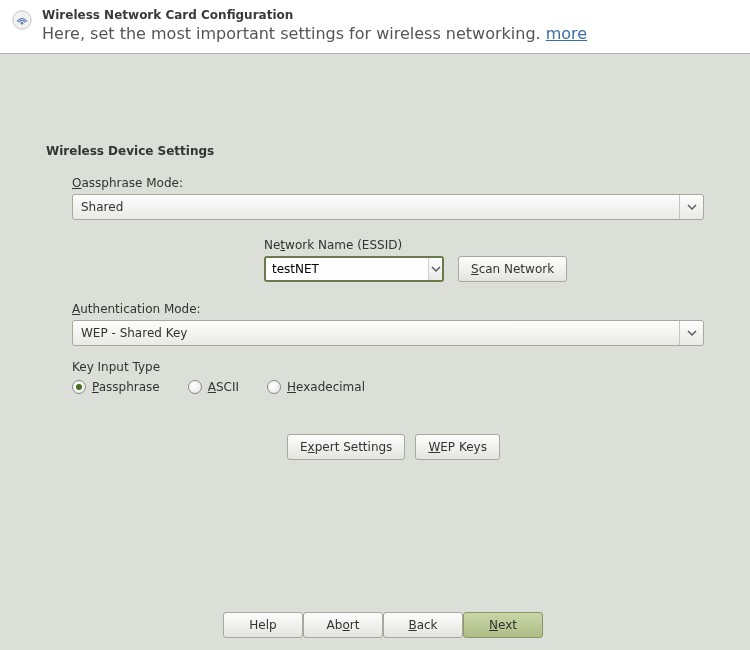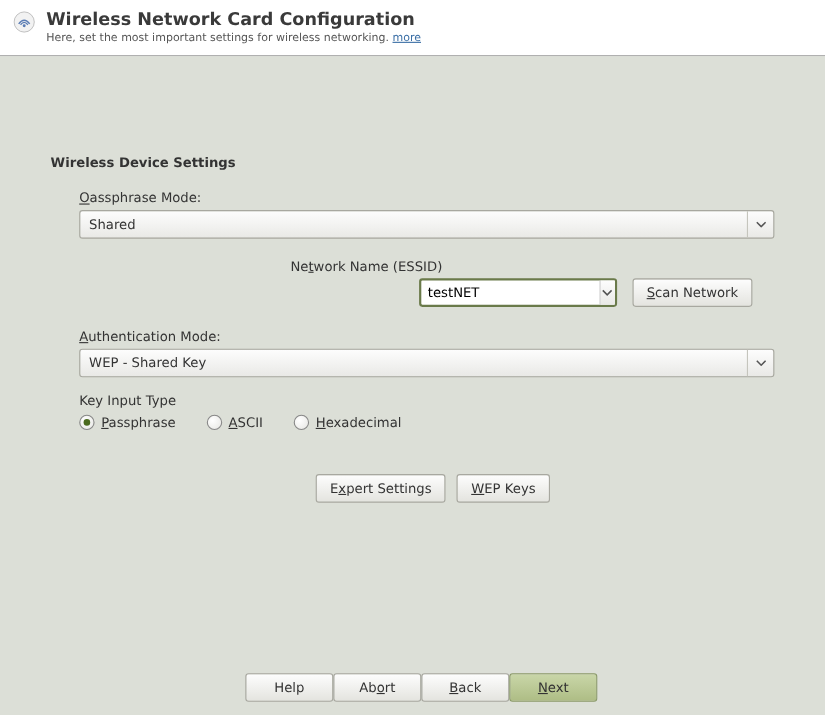--- a/index.html
+++ b/index.html
@@ -22,26 +22,26 @@
     align-items: flex-start;
     gap: 10px;
   }
   .header-icon {
     width: 20px; height: 20px;
     margin-top: 2px;
     flex: 0 0 auto;
   }
   .header-text h1 {
     margin: 0 0 2px 0;
-    font-size: 16px;
+    font-size: 12px;
     font-weight: bold;
     color: #3a3a3a;
   }
   .header-text .subtitle {
-    font-size: 10px;
+    font-size: 16px;
     color: #555;
   }
   .header-text .subtitle a {
     color: #3a6ea5;
     text-decoration: underline;
     cursor: pointer;
   }
   .content {
     padding: 90px 46px 0 46px;
   }
@@ -214,21 +214,21 @@
         <svg width="10" height="6">
             <path d="M1 1 L5 5 L9 1" stroke="#555" stroke-width="1.4" fill="none"></path>
           </svg>
       </span>
     </div>
 
     <div class="center-block" style="margin-top:18px">
       <label class="label">
         <span>Ne</span><span class="underline-char">t</span><span>work Name (ESSID)</span>
       </label>
-      <div style="display:flex; gap:14px; align-items:center;justify-content:flex-end;">
+      <div style="display:flex; gap:14px; align-items:center;">
         <div class="combo" style="width:180px">
           <input type="text" value="testNET" style="">
           <span class="chevron-btn">
             <svg width="10" height="6">
                 <path d="M1 1 L5 5 L9 1" stroke="#555" stroke-width="1.4" fill="none"></path>
               </svg>
           </span>
         </div>
         <button class="btn">
           <span class="underline-char">S</span>

